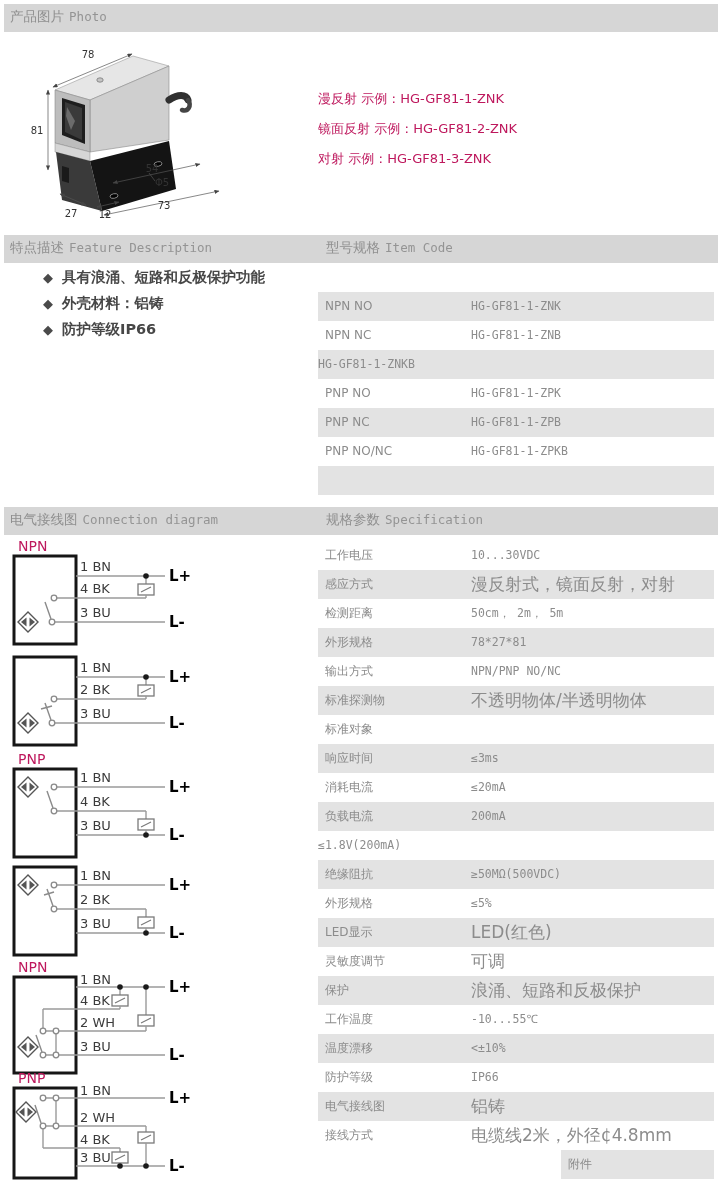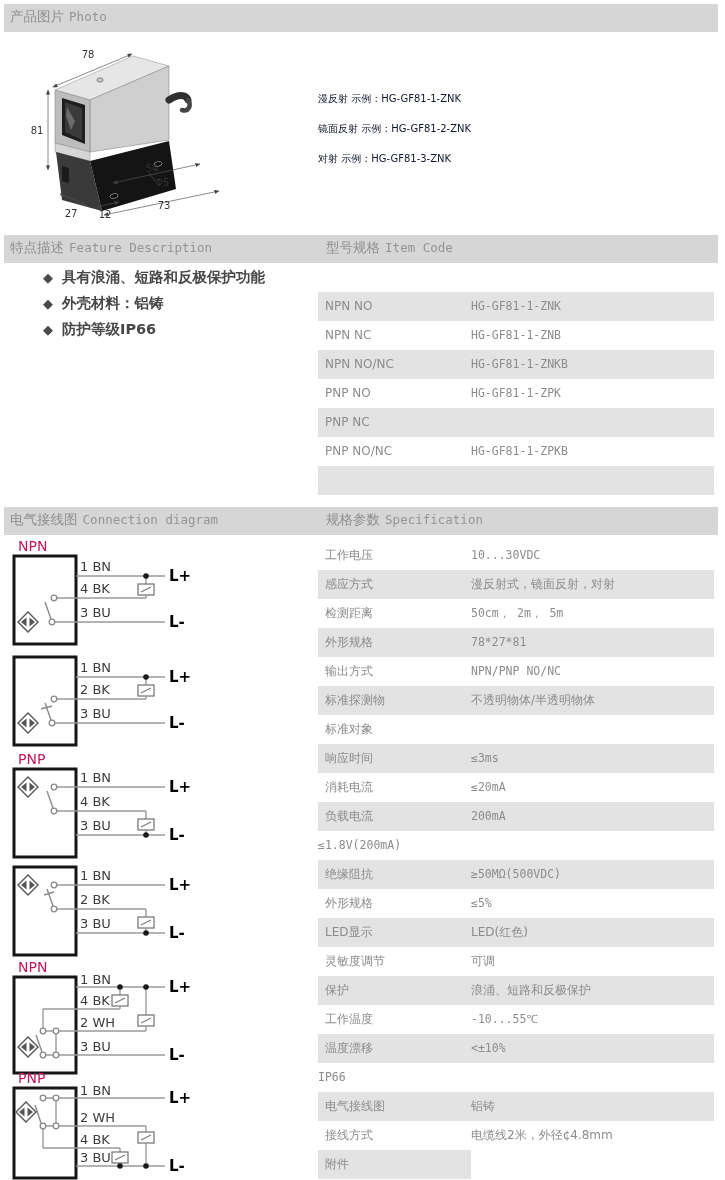--- a/index.html
+++ b/index.html
@@ -5,33 +5,33 @@
   html,body{margin:0;padding:0;background:#fff;}
   #page{position:relative;width:725px;height:1180px;background:#fff;overflow:hidden;
         font-family:"DejaVu Sans",sans-serif;}
   
   .band{position:absolute;left:4px;width:714px;height:28px;background:#d6d6d6;}
   .band .grp{position:absolute;top:0;height:24px;line-height:24px;white-space:nowrap;}
   .band .zh{font-size:13.5px;color:#8f8f8f;}
   .band .en{font-size:12.5px;color:#949494;font-family:"DejaVu Sans Mono",monospace;}
   
   .examples{position:absolute;left:318px;top:84px;}
-  .examples .ex{height:30px;line-height:30px;font-size:10px;color:#0f172a;}
+  .examples .ex{height:30px;line-height:30px;font-size:13px;color:#be185d;}
   
   .features{position:absolute;left:7px;top:266px;margin-left:36px;}
   .feat{height:26px;line-height:22px;font-size:14.5px;font-weight:bold;color:#474747;}
   .feat .bullet{font-size:13px;margin-right:9px;color:#4a4a4a;}
   
   .tbl{position:absolute;left:318px;width:396px;}
   .trow{display:flex;height:29px;align-items:flex-end;font-size:12px;color:#8c8c8c;}
   .trow.gray{background:#e3e3e3;}
   .trow .c1{flex:none;width:146px;padding-left:7px;height:29px;line-height:29px;}
   .trow .c2{flex:1;height:29px;line-height:29px;font-family:"DejaVu Sans Mono",monospace;font-size:11.5px;}
-  .trow .c2.cjk{font-family:"DejaVu Sans",sans-serif;font-size:12px;}
-  .trow.half{background:none;}
+  .trow .c2.cjk{font-family:"DejaVu Sans",sans-serif;font-size:17px;}
+  .trow.half{background:none;flex-direction:column;}
   .trow.half .c1{background:#e3e3e3;}
   
   .diag{position:absolute;left:5px;width:300px;}
   .diag-title{padding-left:13px;height:16px;line-height:16px;font-size:14px;color:#be185d;}
   svg text.lbl{font-family:"DejaVu Sans",sans-serif;font-size:13px;fill:#3c3c3c;}
   svg text.rail{font-family:"DejaVu Sans",sans-serif;font-size:15px;font-weight:bold;fill:#000;}
   svg .wire{stroke:#9a9a9a;stroke-width:1.4;fill:none;}
   svg .sw{stroke:#8a8a8a;stroke-width:1.4;fill:none;}
   svg .boxline{fill:#fff;stroke:#161616;stroke-width:3;}
   svg .node{fill:#fff;stroke:#8a8a8a;stroke-width:1.3;}
@@ -131,29 +131,29 @@
   <div class="tbl" id="item-table" style="top:292px">
       <div class="trow gray">
         <span class="c1">NPN NO</span>
         <span class="c2">HG-GF81-1-ZNK</span>
       </div>
       <div class="trow">
         <span class="c1">NPN NC</span>
         <span class="c2">HG-GF81-1-ZNB</span>
       </div>
       <div class="trow gray">
-        <span class="c1">NPN NO/NC</span>
         <span class="c2">HG-GF81-1-ZNKB</span>
       </div>
       <div class="trow">
         <span class="c1">PNP NO</span>
         <span class="c2">HG-GF81-1-ZPK</span>
       </div>
       <div class="trow gray">
         <span class="c1">PNP NC</span>
+        <span class="c2">HG-GF81-1-ZPB</span>
       </div>
       <div class="trow">
         <span class="c1">PNP NO/NC</span>
         <span class="c2">HG-GF81-1-ZPKB</span>
       </div>
       <div class="trow gray">
         <span class="c1"></span>
         <span class="c2"></span>
       </div>
     </div>
@@ -235,20 +235,21 @@
       </div>
       <div class="trow">
         <span class="c1">工作温度</span>
         <span class="c2">-10...55℃</span>
       </div>
       <div class="trow gray">
         <span class="c1">温度漂移</span>
         <span class="c2">&lt;±10%</span>
       </div>
       <div class="trow">
+        <span class="c1">防护等级</span>
         <span class="c2">IP66</span>
       </div>
       <div class="trow gray">
         <span class="c1">电气接线图</span>
         <span class="c2 cjk">铝铸</span>
       </div>
       <div class="trow">
         <span class="c1">接线方式</span>
         <span class="c2 cjk">电缆线2米，外径¢4.8mm</span>
       </div>

